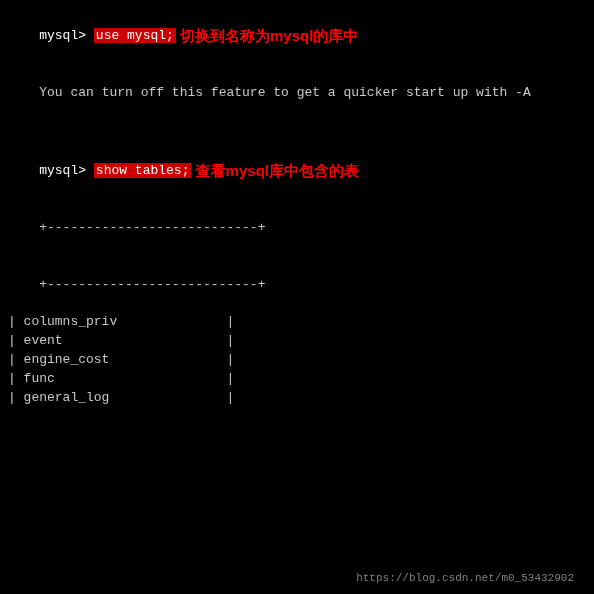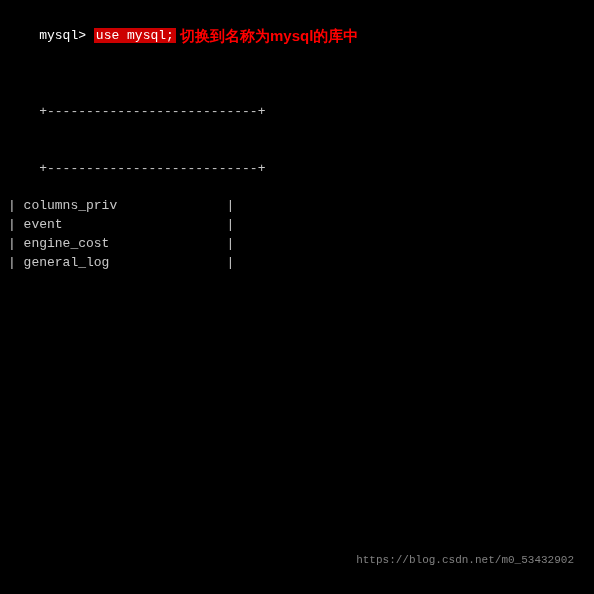--- a/index.html
+++ b/index.html
@@ -39,21 +39,21 @@
     }
 
     .command-highlight {
       background-color: #cc0000;
       color: #ffffff;
       padding: 0 2px;
     }
 
     .footer-link {
       position: absolute;
-      bottom: 28px;
+      bottom: 10px;
       right: 10px;
       color: #808080;
       font-size: 11px;
       font-family: Liberation Mono, monospace;
     }
 
     .inline-annotation {
       display: inline;
       color: #ff0000;
       font-family: 'SimHei', 'Microsoft YaHei', sans-serif;
@@ -65,36 +65,43 @@
 </head>
 <body>
 
 <div class="terminal">
 
   <div class="line">
     <span class="prompt">mysql&gt; </span><span class="command-highlight">use mysql;</span><span class="inline-annotation"> 切换到名称为mysql的库中</span>
   </div>
 
 
+  <div class="line">
+    <span>You can turn off this feature to get a quicker start up with -A</span>
+  </div>
 
   <div class="line">&nbsp;</div>
 
 
+  <div class="line">
+    <span class="prompt">mysql&gt; </span><span class="command-highlight">show tables;</span><span class="inline-annotation"> 查看mysql库中包含的表</span>
+  </div>
 
   <div class="line">
     <span>+---------------------------+</span>
   </div>
 
 
   <div class="line">
     <span>+---------------------------+</span>
   </div>
 
   <div class="line"><span>| columns_priv              |</span></div>
   <div class="line"><span>| event                     |</span></div>
   <div class="line"><span>| engine_cost               |</span></div>
+  <div class="line"><span>| func                      |</span></div>
   <div class="line"><span>| general_log               |</span></div>
 
   <div class="footer-link">
     <span>https://blog.csdn.net/m0_53432902</span>
   </div>
 
 </div>
 
 </body></html>

